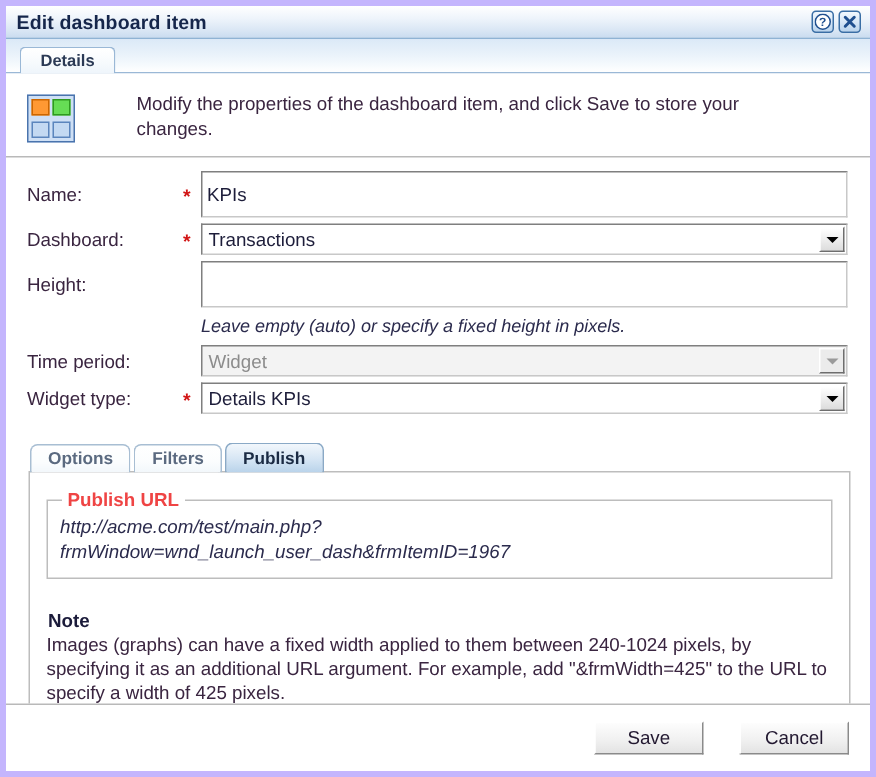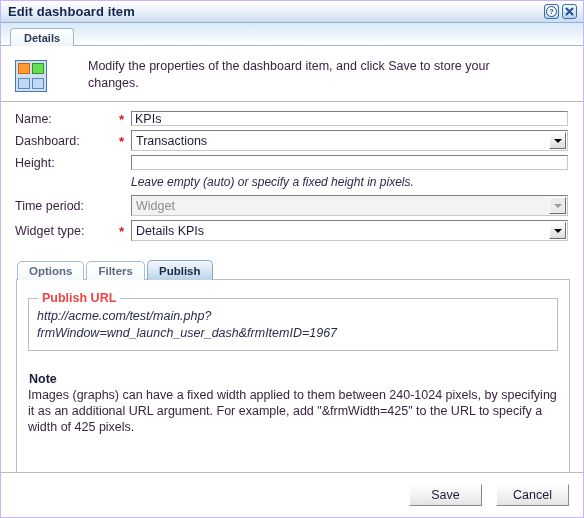--- a/index.html
+++ b/index.html
@@ -13,21 +13,21 @@
     color: #2b2b4d;
     -webkit-font-smoothing: none;
   }
 
   
   .window {
     position: relative;
     width: 584px;
     height: 518px;
     box-sizing: border-box;
-    border: 1px solid #c4b5fd;
+    border: 4px solid #c4b5fd;
     background: #ffffff;
     overflow: hidden;
   }
 
   
   .titlebar {
     position: relative;
     height: 22px;
     box-sizing: border-box;
     background: linear-gradient(to bottom, #ffffff 0%, #eef4fb 40%, #d9e6f4 78%, #cadcf0 100%);
@@ -164,21 +164,21 @@
     font-size: 13px;
     line-height: 10px;
     font-weight: bold;
     padding-top: 2px;
   }
   .fctl { flex: 1 1 auto; padding-right: 15px; }
 
   input.txt {
     width: 100%;
     box-sizing: border-box;
-    height: 15px;
+    height: 31px;
     font-family: "Liberation Sans", sans-serif;
     font-size: 12.5px;
     color: #1d1d3a;
     padding: 1px 3px;
     border: 1px solid #7f7f7f;
     border-right-color: #c8c8c8;
     border-bottom-color: #c8c8c8;
     background: #ffffff;
     outline: none;
   }
@@ -324,21 +324,21 @@
     left: 0;
     right: 0;
     bottom: 0;
     height: 45px;
     border-top: 1px solid #b9b9b9;
     background: #ffffff;
     display: flex;
     align-items: center;
     justify-content: flex-end;
     padding-right: 14px;
-    gap: 14px;
+    gap: 24px;
     box-sizing: border-box;
   }
   .btn {
     min-width: 73px;
     height: 22px;
     box-sizing: border-box;
     font-family: "Liberation Sans", sans-serif;
     font-size: 12.5px;
     color: #221830;
     background: linear-gradient(to bottom, #fdfdfd 0%, #f1f1f1 55%, #e3e3e3 100%);

